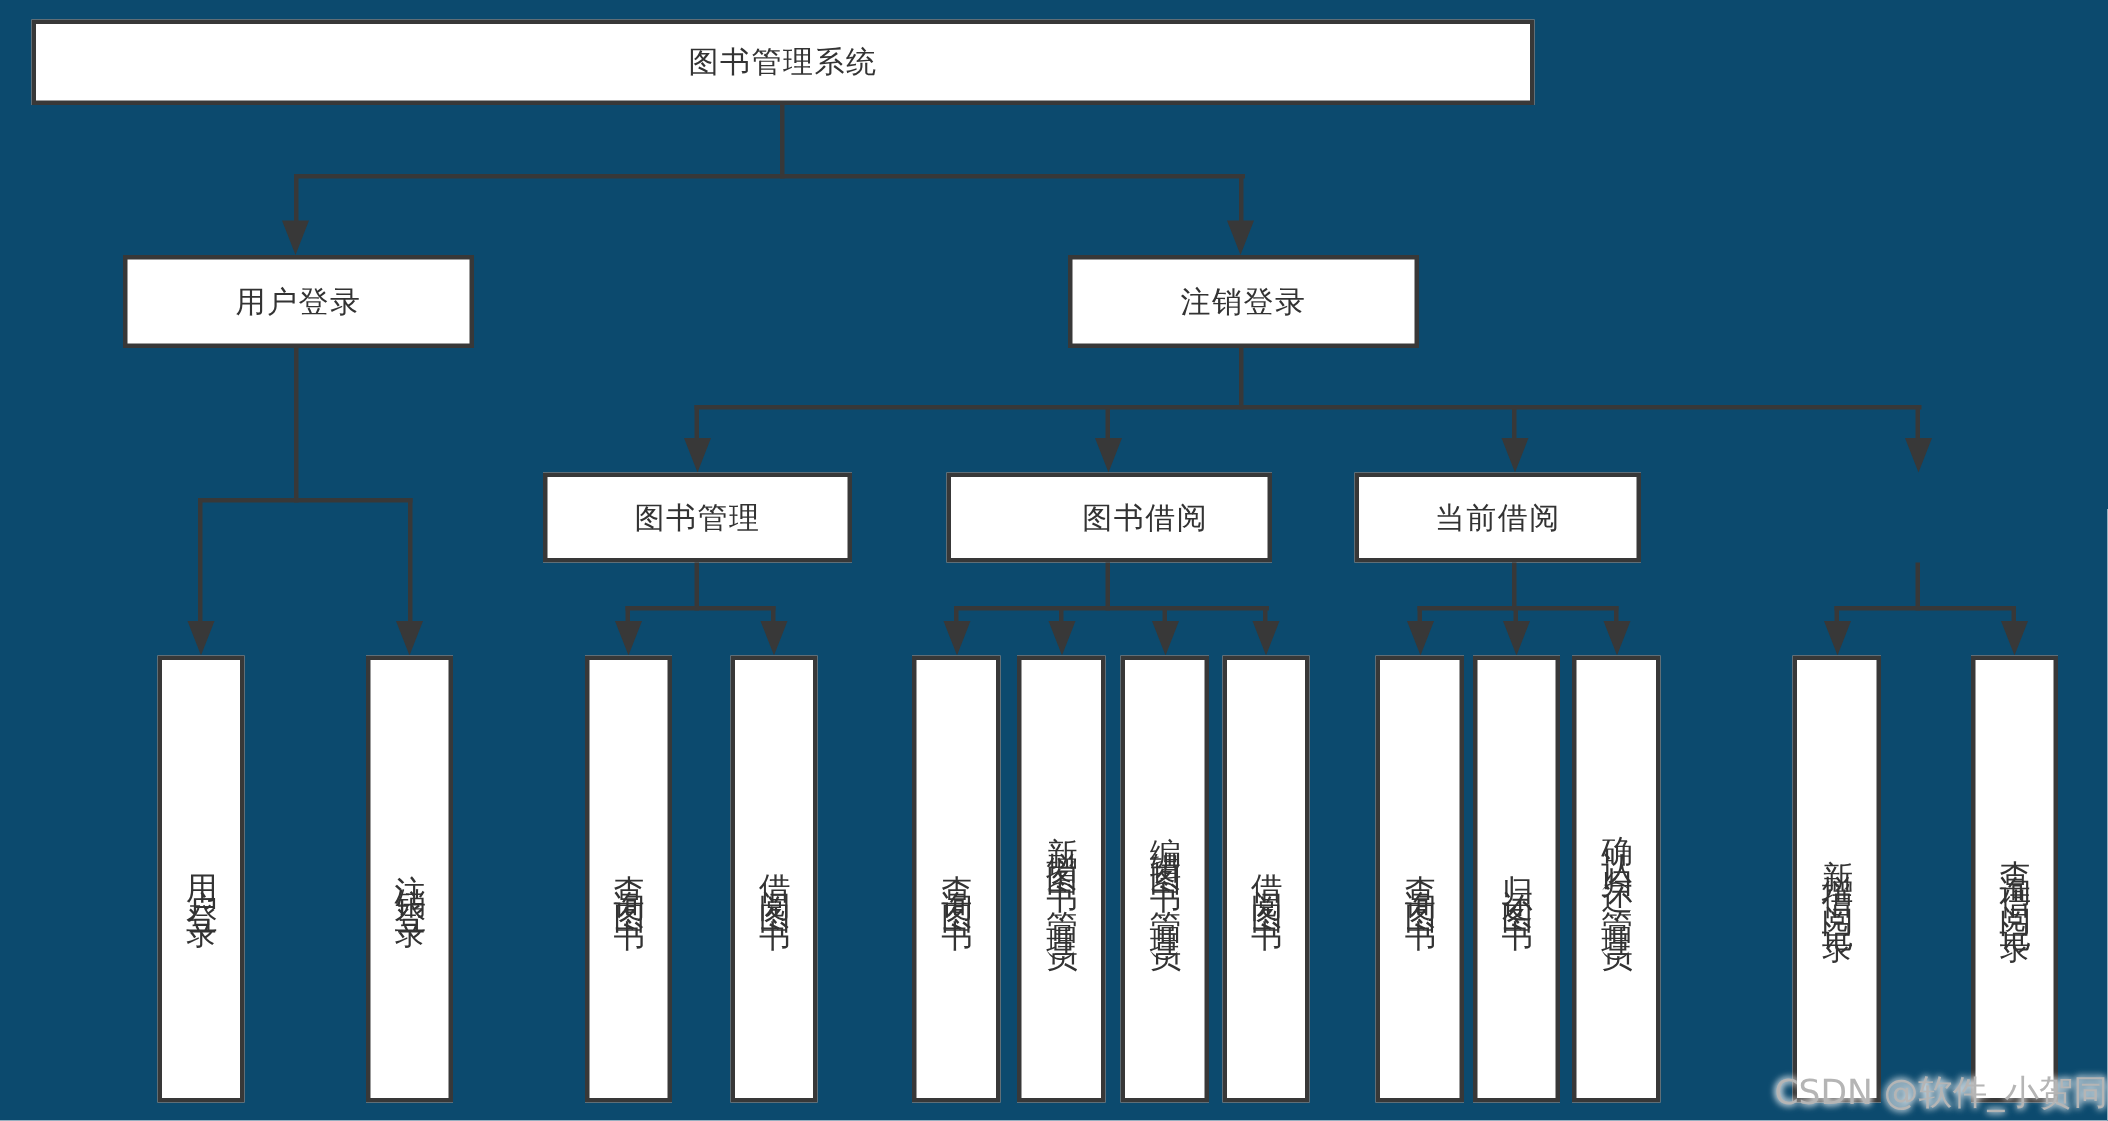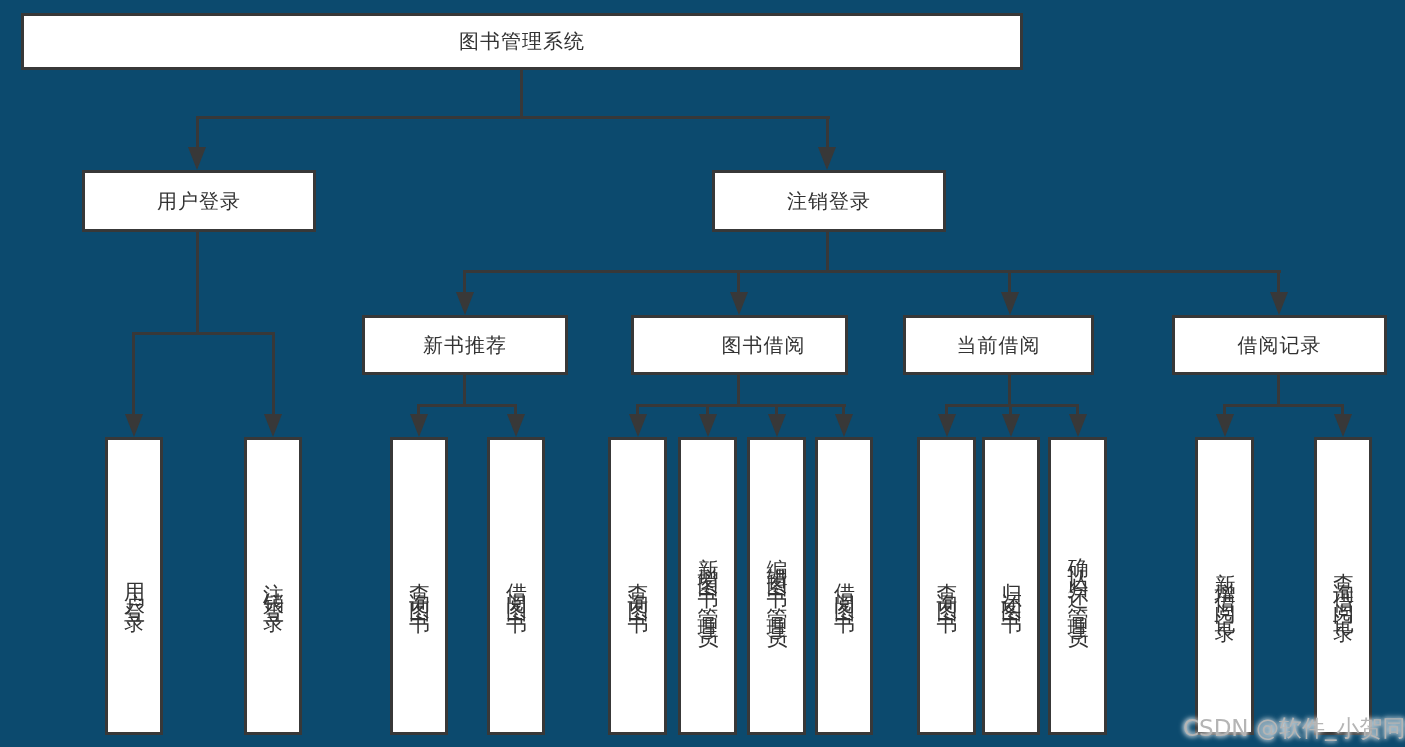--- a/index.html
+++ b/index.html
@@ -97,30 +97,27 @@
   <div class="line" style="left:463px; top:270px; width:3px; height:24px;"></div>
   <div class="arrow" style="left:456px; top:292px;"></div>
   <div class="line" style="left:737px; top:270px; width:3px; height:24px;"></div>
   <div class="arrow" style="left:730px; top:292px;"></div>
   <div class="line" style="left:1008px; top:270px; width:3px; height:24px;"></div>
   <div class="arrow" style="left:1001px; top:292px;"></div>
   <div class="line" style="left:1277px; top:270px; width:3px; height:24px;"></div>
   <div class="arrow" style="left:1270px; top:292px;"></div>
 
   <div class="box" style="left:362px; top:315px; width:206px; height:60px;">
-    <span class="hlabel">新书推荐</span>
+    <span class="hlabel">图书管理</span>
   </div>
   <div class="box" style="left:631px; top:315px; width:217px; height:60px;padding-left:48px;">
     <span class="hlabel">图书借阅</span>
   </div>
   <div class="box" style="left:903px; top:315px; width:191px; height:60px;">
     <span class="hlabel">当前借阅</span>
-  </div>
-  <div class="box" style="left:1172px; top:315px; width:215px; height:60px;">
-    <span class="hlabel">借阅记录</span>
   </div>
 
   <div class="line" style="left:463px; top:375px; width:3px; height:32px;"></div>
   <div class="line" style="left:417px; top:404px; width:100px; height:3px;"></div>
   <div class="line" style="left:417px; top:404px; width:3px; height:12px;"></div>
   <div class="arrow" style="left:410px; top:414px;"></div>
   <div class="line" style="left:514px; top:404px; width:3px; height:12px;"></div>
   <div class="arrow" style="left:507px; top:414px;"></div>
 
   <div class="line" style="left:737px; top:375px; width:3px; height:32px;"></div>

